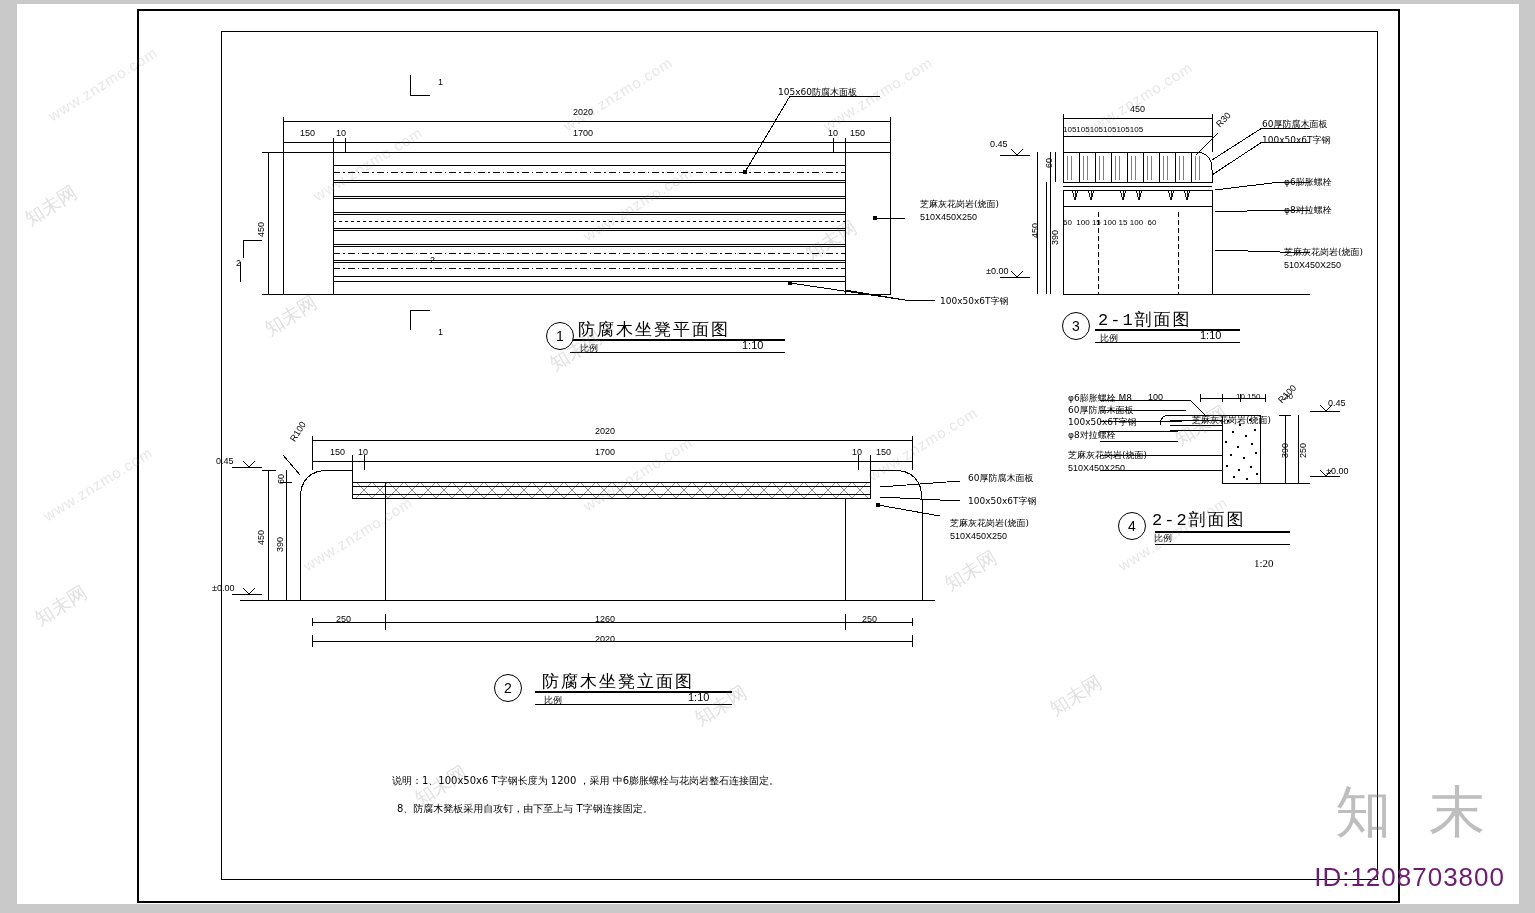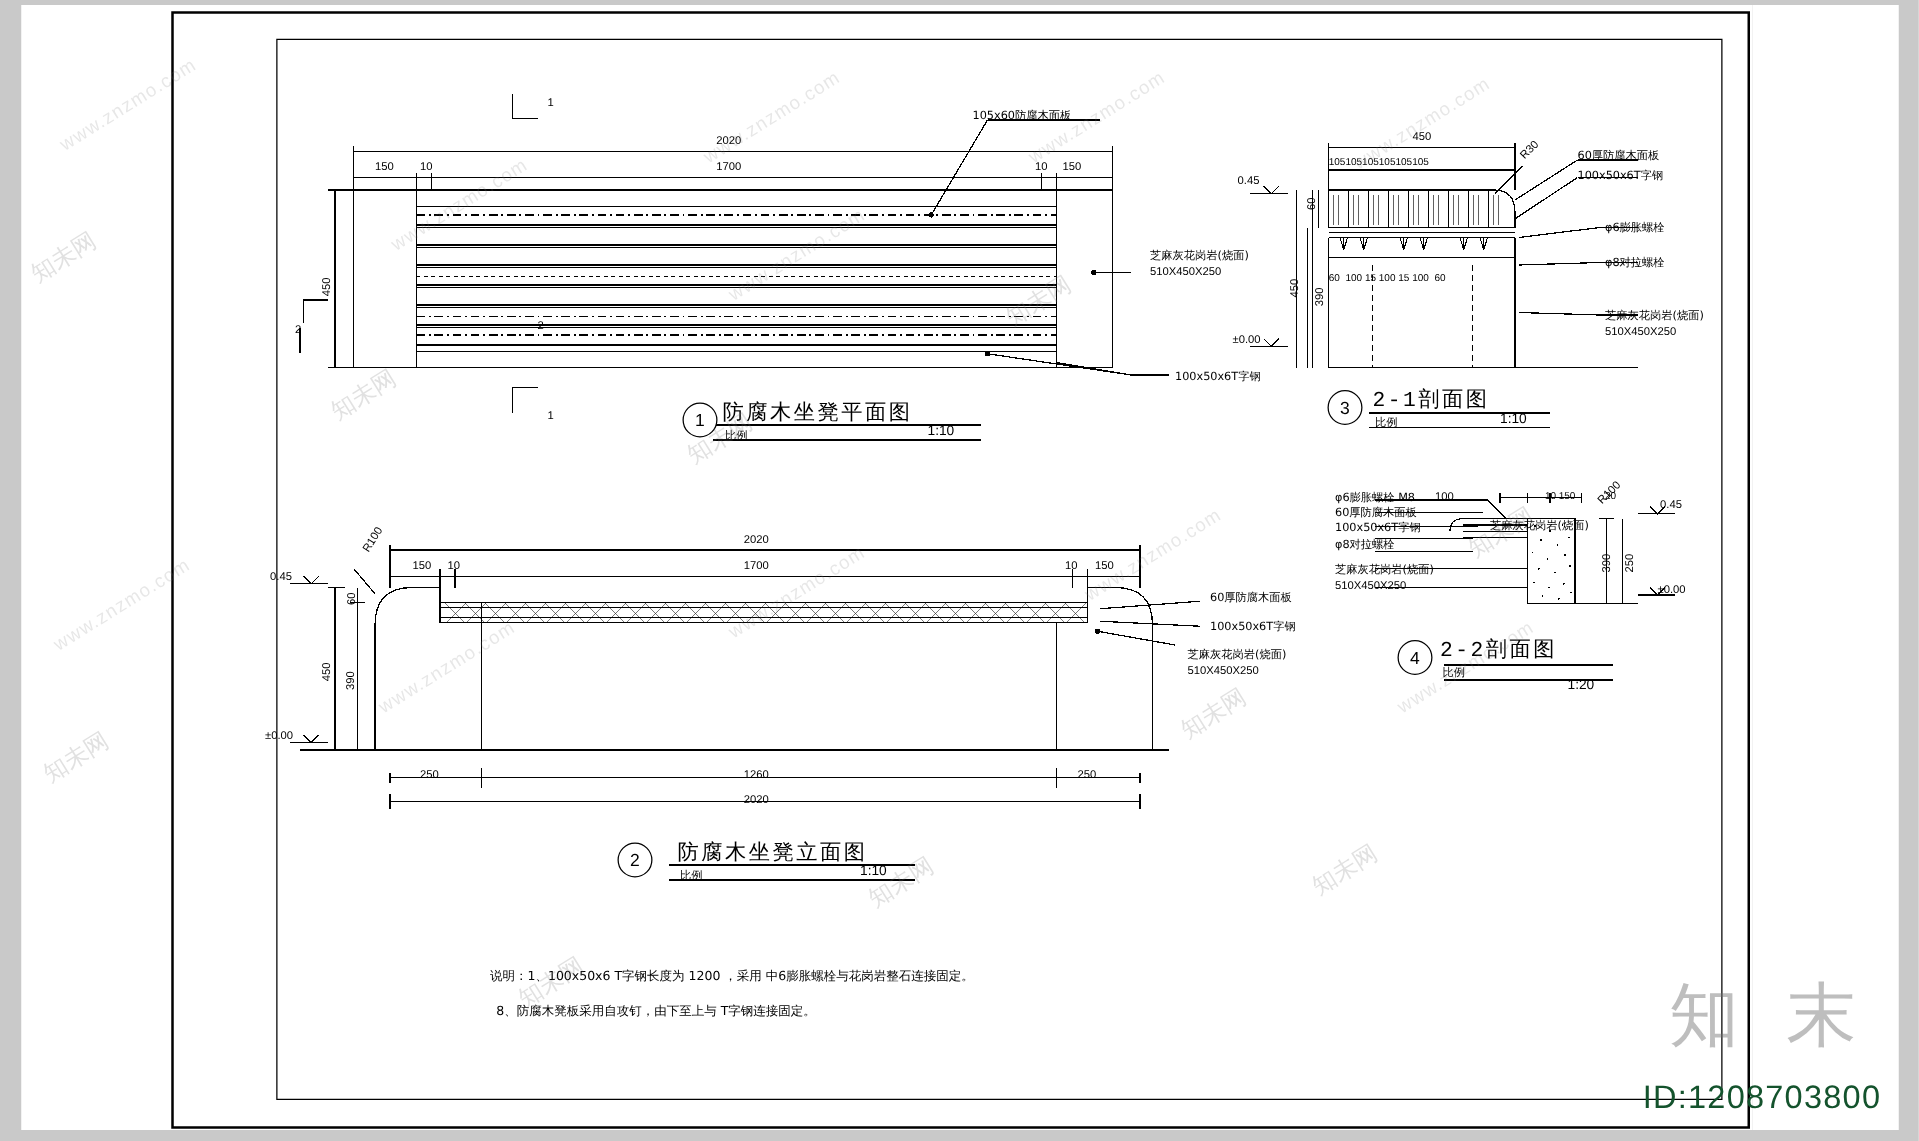--- a/index.html
+++ b/index.html
@@ -47,21 +47,21 @@
   }
   .brand{
     position:absolute;right:40px;bottom:62px;
     color:rgba(110,110,110,0.45);
     font-size:56px;letter-spacing:10px;
     font-family:"DejaVu Sans", sans-serif;
     user-select:none;
   }
   .brand-id{
     position:absolute;right:30px;bottom:20px;
-    color:#14532d;font-size:26px;letter-spacing:1px;
+    color:#701a75;font-size:26px;letter-spacing:1px;
     font-family:"Liberation Sans", sans-serif;
   }
   .lbl{
     position:absolute;font-size:9px;color:#000;white-space:nowrap;
     font-family:"Liberation Sans", sans-serif;
   }
   .lbl-cn{
     position:absolute;font-size:9px;color:#000;white-space:nowrap;
     font-family:"DejaVu Sans", sans-serif;
   }
@@ -510,21 +510,21 @@
   <div class="lbl" style="left:1247px;top:392px;font-size:8px;">150</div>
   <div class="lbl" style="left:1276px;top:398px;transform:rotate(-45deg);transform-origin:left top;">R100</div>
   <div class="lbl" style="left:1280px;top:458px;transform:rotate(-90deg);transform-origin:left top;">390</div>
   <div class="lbl" style="left:1298px;top:458px;transform:rotate(-90deg);transform-origin:left top;">250</div>
   <div class="lbl" style="left:1328px;top:398px;">0.45</div>
   <div class="lbl" style="left:1326px;top:466px;">±0.00</div>
 
   <div class="num-circle" style="left:1118px;top:512px;">4</div>
   <div class="title-cn" style="left:1152px;top:508px;">2-2剖面图</div>
   <div class="title-sub" style="left:1154px;top:532px;">比例</div>
-  <div class="title-scale" style="left:1254px;top:542px;">1:20</div>
+  <div class="title-scale" style="left:1254px;top:557px;font-family:Liberation Serif, serif;">1:20</div>
 
   <div class="note" style="left:392px;top:774px;">说明：1、100x50x6  T字钢长度为  1200 ，采用 中6膨胀螺栓与花岗岩整石连接固定。</div>
   <div class="note" style="left:397px;top:802px;">8、防腐木凳板采用自攻钉，由下至上与        T字钢连接固定。</div>
 
   <div class="wm" style="left:45px;top:110px;">www.znzmo.com</div>
   <div class="wm-cn" style="left:20px;top:210px;">知未网</div>
   <div class="wm" style="left:40px;top:510px;">www.znzmo.com</div>
   <div class="wm-cn" style="left:30px;top:610px;">知未网</div>
   <div class="wm" style="left:310px;top:190px;">www.znzmo.com</div>
   <div class="wm-cn" style="left:260px;top:320px;">知未网</div>

